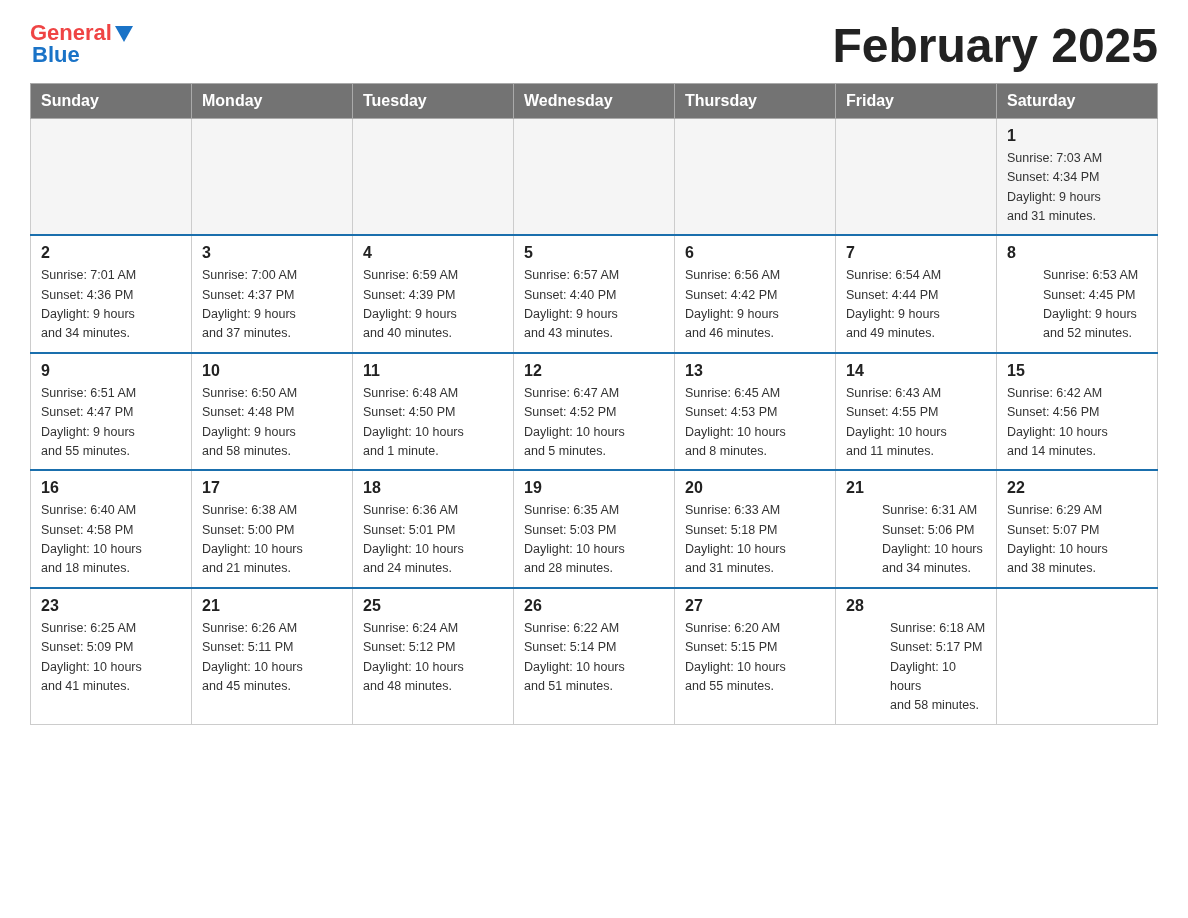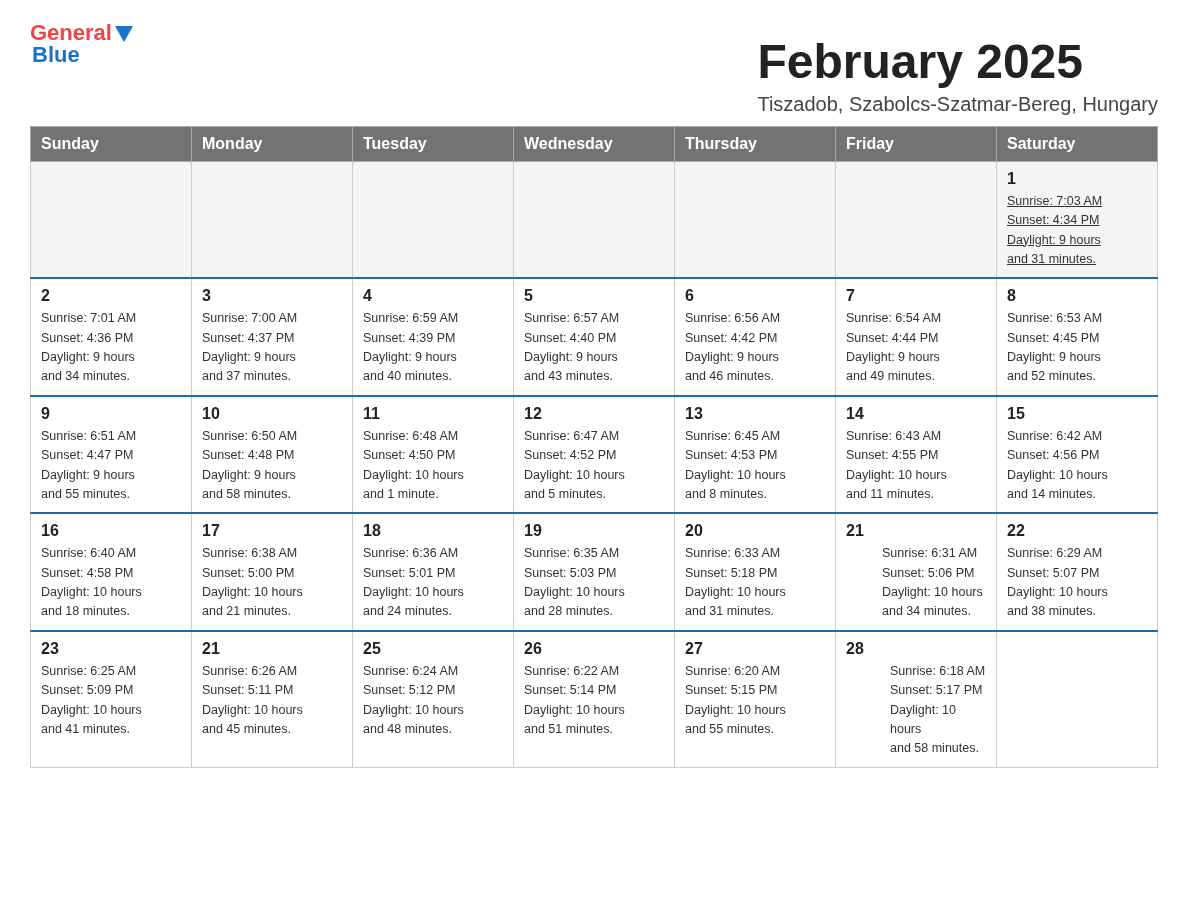--- a/index.html
+++ b/index.html
@@ -25,22 +25,21 @@
       font-size: 22px;
       font-weight: bold;
       color: #ef4444;
     }
     .logo-text-blue {
       font-size: 22px;
       font-weight: bold;
       color: #1a73c7;
     }
     .title-block {
-      text-align: left;
-      margin-top: 16px;
+      text-align: center;
     }
     .title-block h1 {
       font-size: 48px;
       font-weight: bold;
       color: #222;
       line-height: 1.1;
     }
     .title-block h2 {
       font-size: 20px;
       font-weight: normal;
@@ -100,21 +99,20 @@
     <div style="display:flex; flex-direction:column; align-items:flex-start;">
       <div style="display:flex; align-items:center;">
         <span class="logo-text-general">General</span>
         <div style="width:0;height:0;border-left:9px solid transparent;border-right:9px solid transparent;border-top:16px solid #1a73c7;margin-left:3px;margin-top:2px;"></div>
       </div>
       <span class="logo-text-blue" style="margin-top:-4px;margin-left:2px;">Blue</span>
     </div>
   </div>
   <div class="title-block">
     <h1>February 2025</h1>
-    <h2>Tiszadob, Szabolcs-Szatmar-Bereg, Hungary</h2>
   </div>
 </div>
 
 <table class="calendar">
   <thead>
     <tr>
     <th>Sunday</th>
         <th>Monday</th>
         <th>Tuesday</th>
         <th>Wednesday</th>
@@ -126,21 +124,21 @@
   <tbody id="calendar-body">
   <tr>
         <td class="empty-cell"></td>
         <td class="empty-cell"></td>
         <td class="empty-cell"></td>
         <td class="empty-cell"></td>
         <td class="empty-cell"></td>
         <td class="empty-cell"></td>
         <td>
           <span class="day-number">1</span>
-          <div class="day-info" style="white-space: pre-line; text-decoration: underline;">Sunrise: 7:03 AM
+          <div class="day-info" style="white-space: pre-line;">Sunrise: 7:03 AM
 Sunset: 4:34 PM
 Daylight: 9 hours
 and 31 minutes.</div>
         </td>
       </tr>
       <tr class="row-divider">
         <td>
           <span class="day-number">2</span>
           <div class="day-info" style="white-space: pre-line;">Sunrise: 7:01 AM
 Sunset: 4:36 PM
@@ -177,21 +175,21 @@
         </td>
         <td>
           <span class="day-number">7</span>
           <div class="day-info" style="white-space: pre-line;">Sunrise: 6:54 AM
 Sunset: 4:44 PM
 Daylight: 9 hours
 and 49 minutes.</div>
         </td>
         <td>
           <span class="day-number">8</span>
-          <div class="day-info" style="white-space: pre-line;">Sunrise: 6:53 AM
+          <div class="day-info" style="white-space: pre-line; margin-left: 36px;">Sunrise: 6:53 AM
 Sunset: 4:45 PM
 Daylight: 9 hours
 and 52 minutes.</div>
         </td>
       </tr>
       <tr class="row-divider">
         <td>
           <span class="day-number">9</span>
           <div class="day-info" style="white-space: pre-line;">Sunrise: 6:51 AM
 Sunset: 4:47 PM

